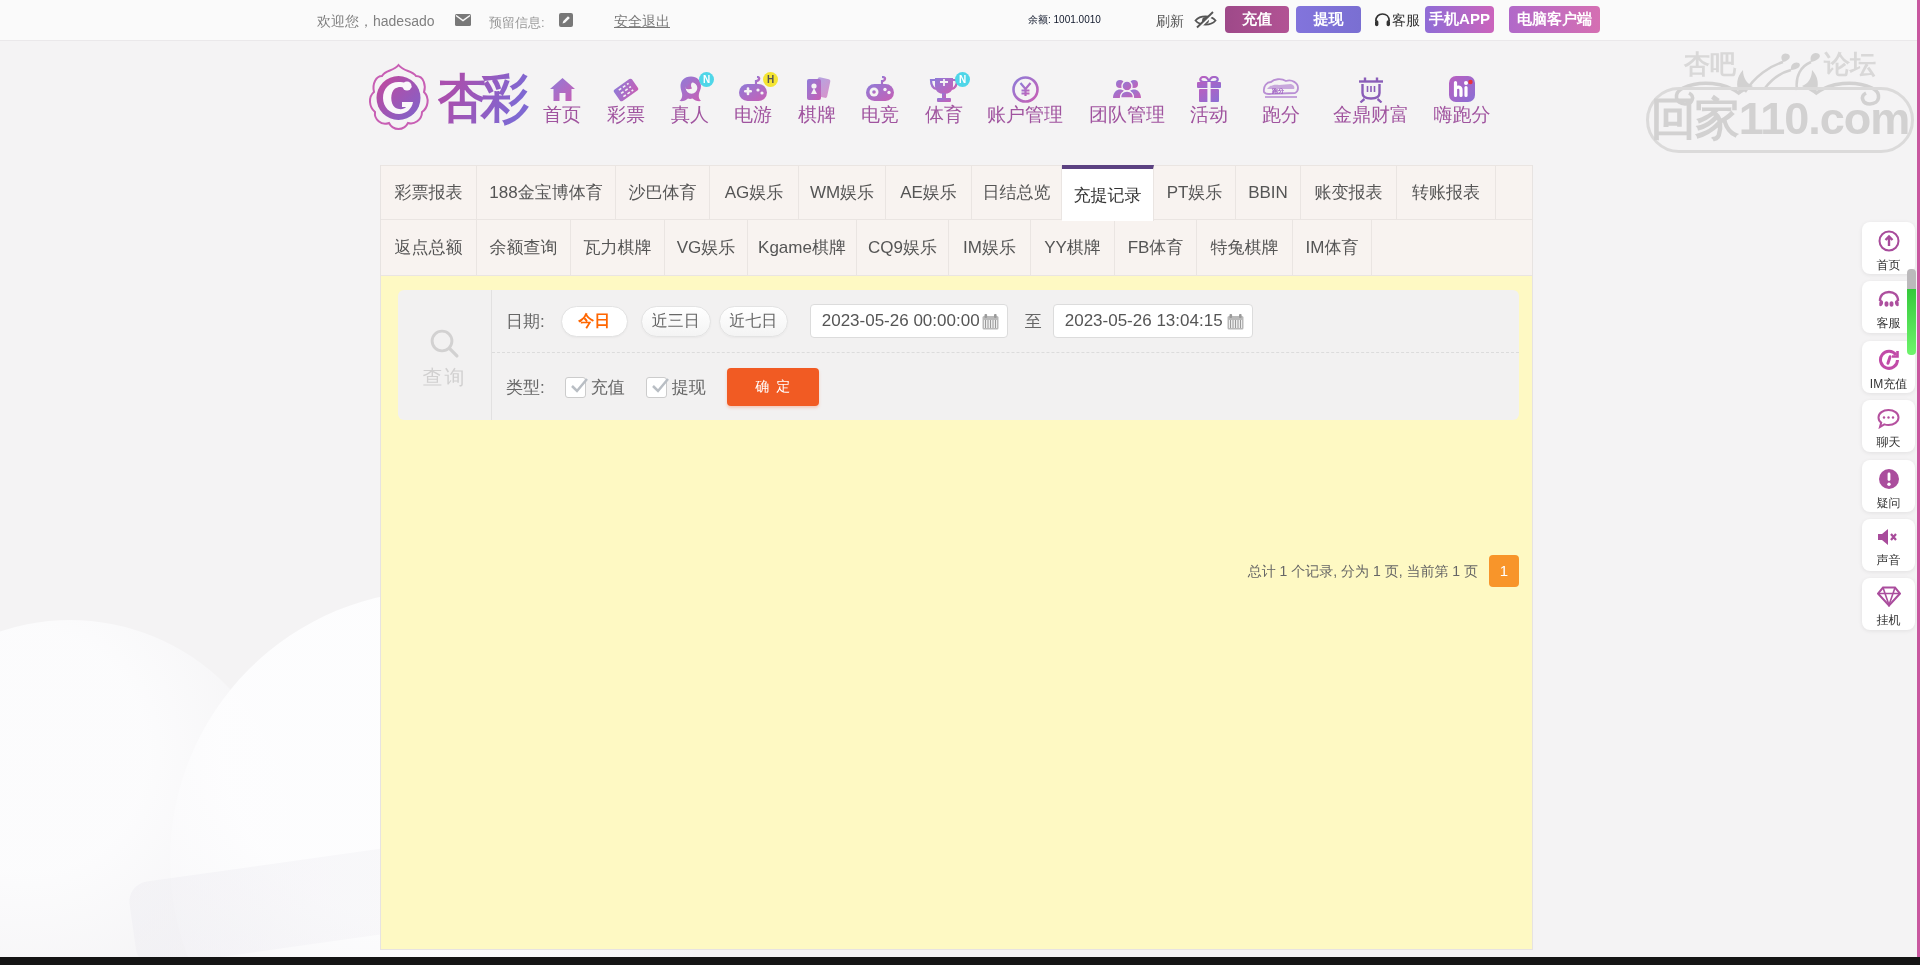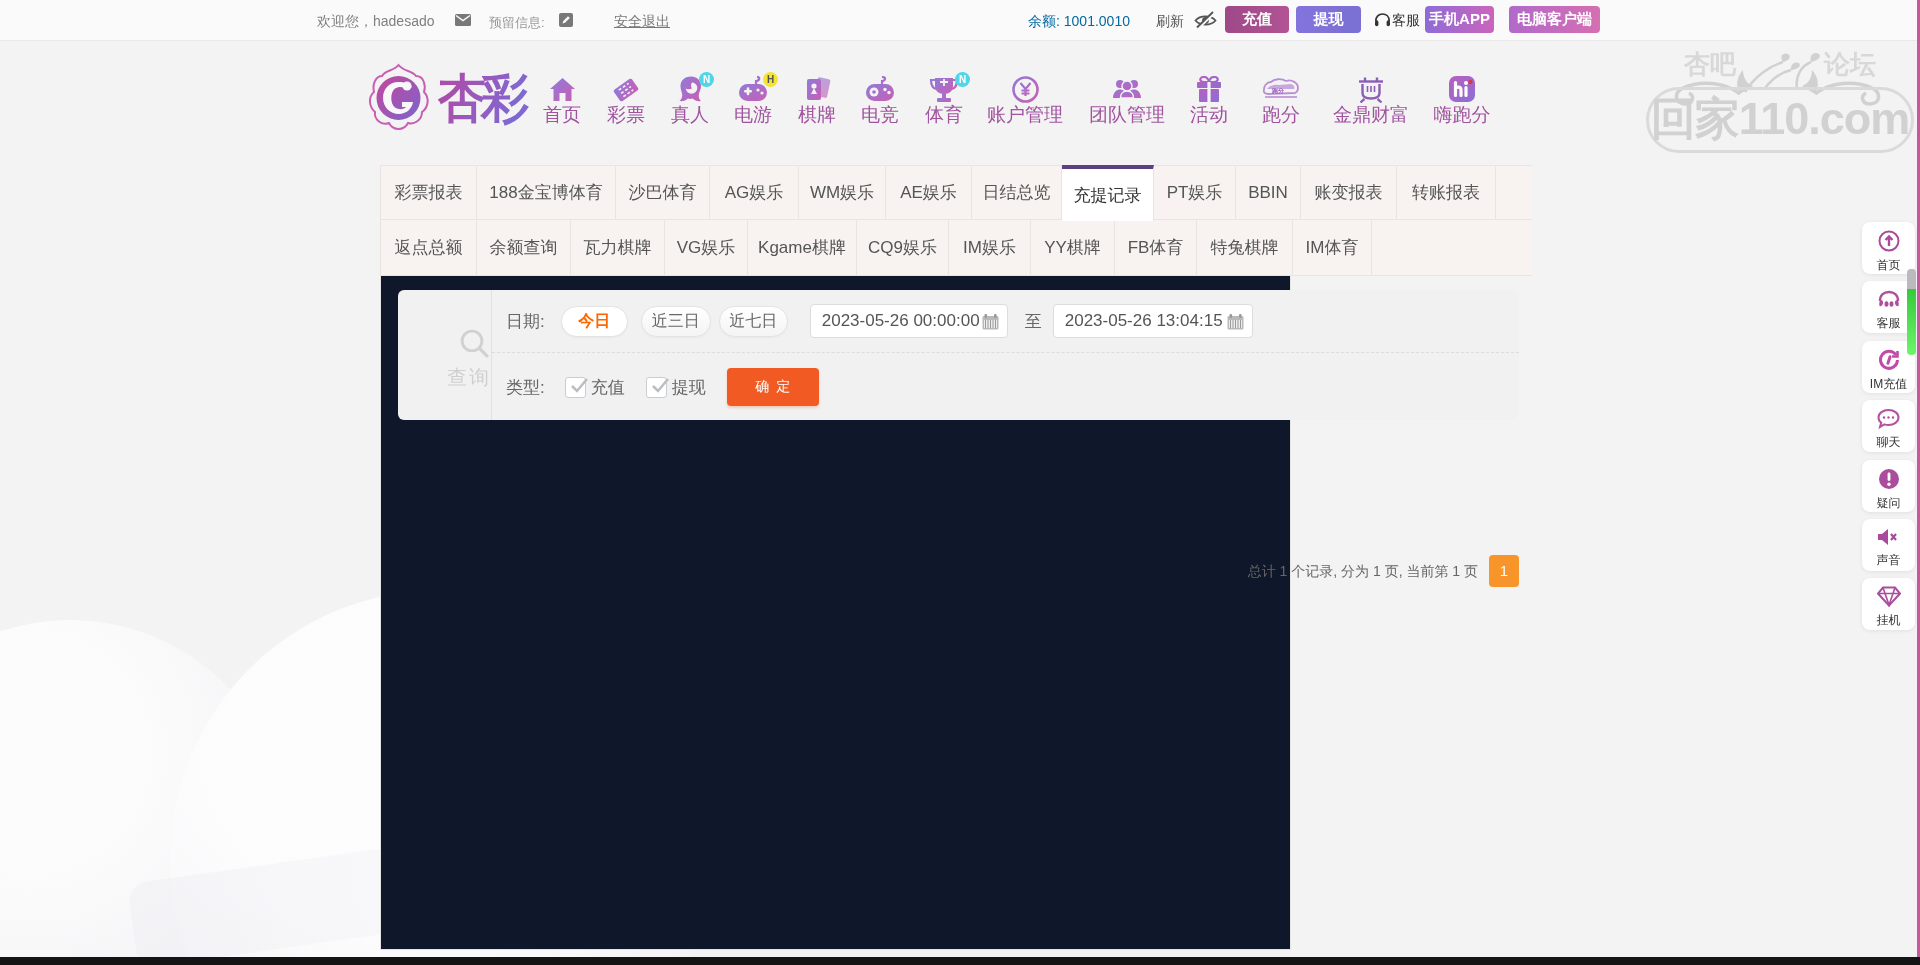--- a/index.html
+++ b/index.html
@@ -8,41 +8,41 @@
 body{font-family:"Liberation Sans",sans-serif;background:#f4f3f4;position:relative;}
 .abs{position:absolute;}
 
 
 .topbar{position:absolute;top:0;left:0;width:1920px;height:41px;background:#fafafa;border-bottom:1px solid #eae8ea;}
 .tb-btn{display:inline-flex;align-items:center;justify-content:center;height:27px;border-radius:4px;color:#fff;font-size:15px;font-weight:bold;}
 .btn-cz{width:64px;background:linear-gradient(90deg,#9e4989,#b25394);}
 .btn-tx{width:65px;background:linear-gradient(90deg,#8274dc,#7a6fd2);}
 .btn-app{width:69px;background:linear-gradient(90deg,#8f6cd6,#cb64bc);}
 .btn-pc{width:91px;background:linear-gradient(90deg,#b169c9,#d56fb2);}
-.yue{color:#0369a1;font-size:14px;}
+.yue{color:#0f172a;font-size:10px;}
 
 
 .nav-text{color:#a0549f;font-size:19px;line-height:22px;margin-top:2px;}
 .navitem .ico{height:26px;display:flex;align-items:center;justify-content:center;}
 .navitem{position:absolute;text-align:center;}
 .badge{position:absolute;width:15px;height:15px;border-radius:50%;font-size:10px;font-weight:bold;color:#fff;text-align:center;line-height:15px;}
 .badge-n{background:#4fd6e8;}
 .badge-h{background:#f5e533;color:#555;}
 
 
-.panel{position:absolute;left:380px;top:165px;width:911px;height:785px;background:#0f172a;border:1px solid #e7e3e1;border-top:none;}
+.panel{position:absolute;left:380px;top:165px;width:1153px;height:785px;background:#fef9c3;border:1px solid #e7e3e1;border-top:none;}
 .tabs{position:absolute;left:0;top:0;width:1151px;height:111px;background:#f8f3f0;}
 .tabrow{display:flex;height:55px;border-bottom:1px solid #eae5e2;border-top:1px solid #eae5e2;}
 .tabrow2{border-top:none;height:56px;}
 .tab{height:100%;display:flex;align-items:center;justify-content:center;border-right:1px solid #eae5e2;font-size:17px;color:#555;white-space:nowrap;flex:none;}
 .tab.active{background:#fff;border-top:4px solid #5b4181;color:#333;height:56px;margin-top:-1px;position:relative;z-index:2;}
 
 
 .filter{position:absolute;left:17px;top:125px;width:1121px;height:130px;background:#f2f1f1;border-radius:6px;}
-.f-ico{position:absolute;left:0;top:0;width:94px;height:130px;border-right:1px solid #e2e1e1;text-align:right;}
+.f-ico{position:absolute;left:0;top:0;width:94px;height:130px;border-right:1px solid #e2e1e1;text-align:center;}
 .f-ico .t{color:#d1d0d0;font-size:20px;font-weight:normal;margin-top:0;letter-spacing:2px;}
 .f-row1{position:absolute;left:94px;top:0;width:1027px;height:63px;border-bottom:1px dashed #dcdcdc;display:flex;align-items:center;}
 .f-row2{position:absolute;left:94px;top:64px;width:1027px;height:66px;display:flex;align-items:center;}
 .f-label{color:#666;font-size:17px;margin-left:14px;}
 .pill{display:inline-flex;align-items:center;justify-content:center;height:31px;background:#fff;border:1px solid #e3e3e3;border-radius:16px;font-size:16px;color:#666;box-shadow:0 1px 2px rgba(0,0,0,.04);}
 .pill.today{color:#ff6600;font-weight:bold;width:67px;margin-left:16px;}
 .p3{width:70px;margin-left:13px;background:linear-gradient(#fff,#f4f4f4);}
 .p7{width:69px;margin-left:8px;background:linear-gradient(#fff,#f4f4f4);}
 .dinput{height:34px;background:#fff;border:1px solid #dcdcdc;border-radius:4px;display:flex;align-items:center;font-size:17px;color:#555;padding-left:11px;position:relative;}
 .di1{width:198px;margin-left:22px;}

